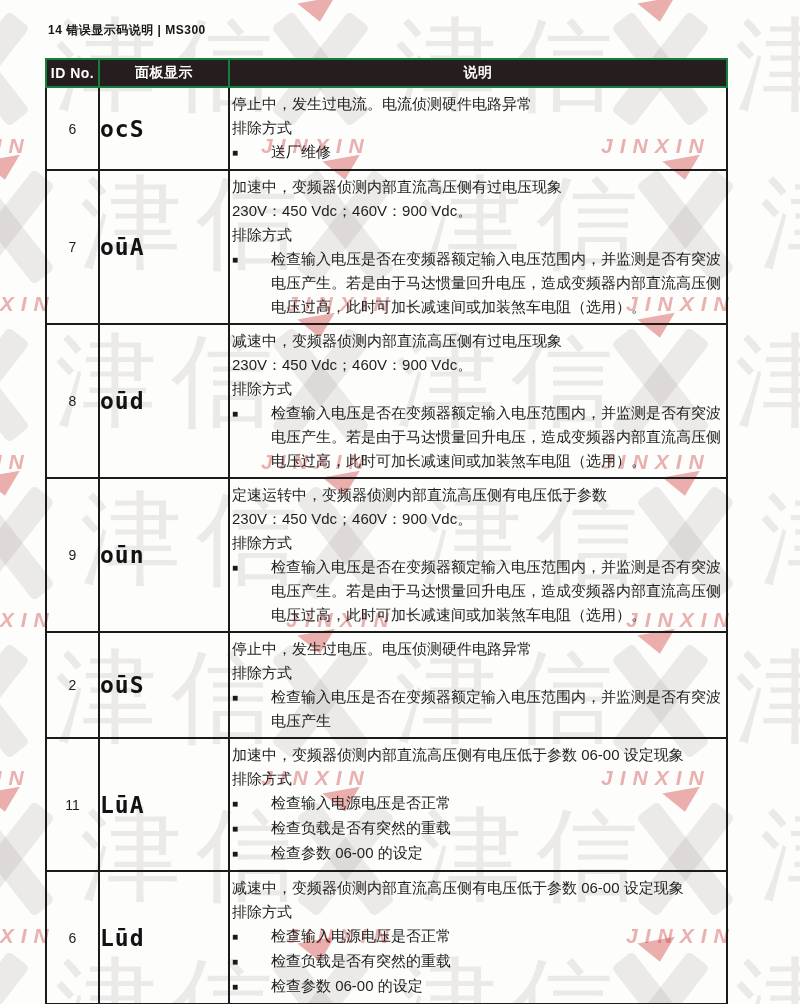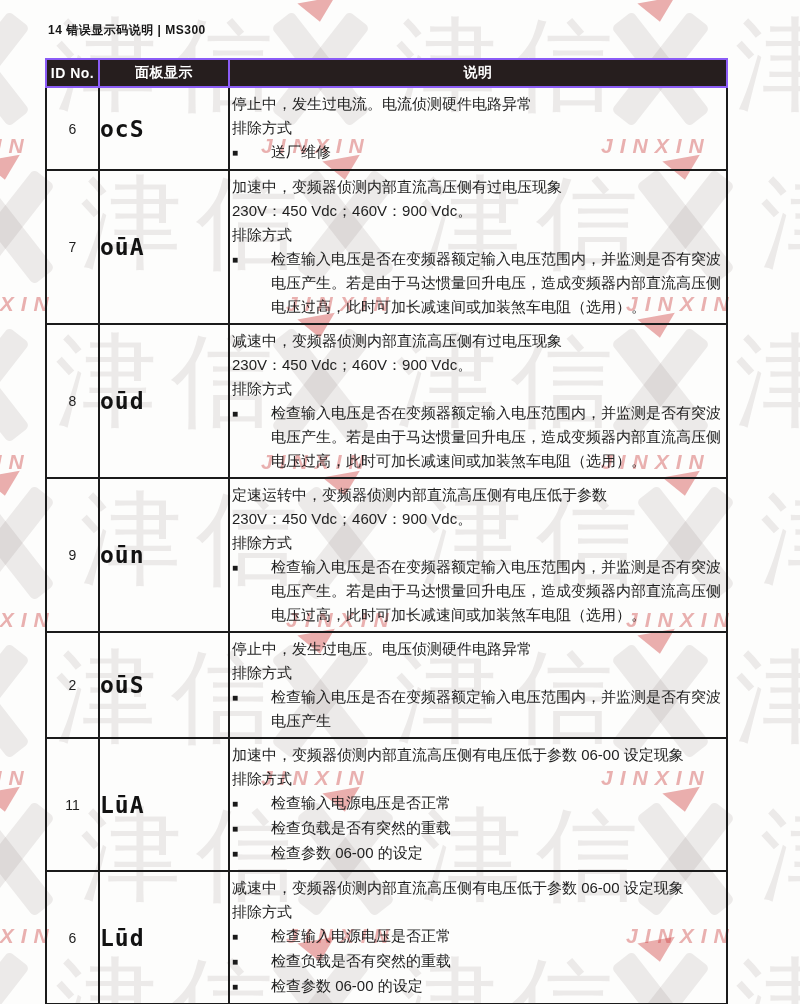--- a/index.html
+++ b/index.html
@@ -37,21 +37,21 @@
   .table-wrap { position:absolute; left:45px; top:58px; width:681px; }
   table.err-table {
     border-collapse:collapse; table-layout:fixed; width:681px;
     background:transparent;
   }
   .err-table col.c-id   { width:53px; }
   .err-table col.c-code { width:130px; }
   .err-table col.c-desc { width:498px; }
   .err-table th {
     background:#261e1e; color:#ffffff; font-weight:bold; font-size:14px;
-    border:2px solid #8b5cf6; padding:4px 2px; text-align:center; letter-spacing:0.5px;
+    border:2px solid #15803d; padding:4px 2px; text-align:center; letter-spacing:0.5px;
   }
   .err-table td {
     border:2px solid #1b1b1b; background:transparent;
     font-size:15px; color:#1e1e1e;
   }
   td.cell-id   { text-align:center; vertical-align:middle; font-size:14px; }
   td.cell-code { text-align:left; vertical-align:middle;
                  font-family:"DejaVu Sans Mono","Liberation Mono",monospace;
                  font-weight:700; font-size:23px; letter-spacing:1px; color:#121212; }
   td.cell-desc { vertical-align:top; padding:4px 2px; }

